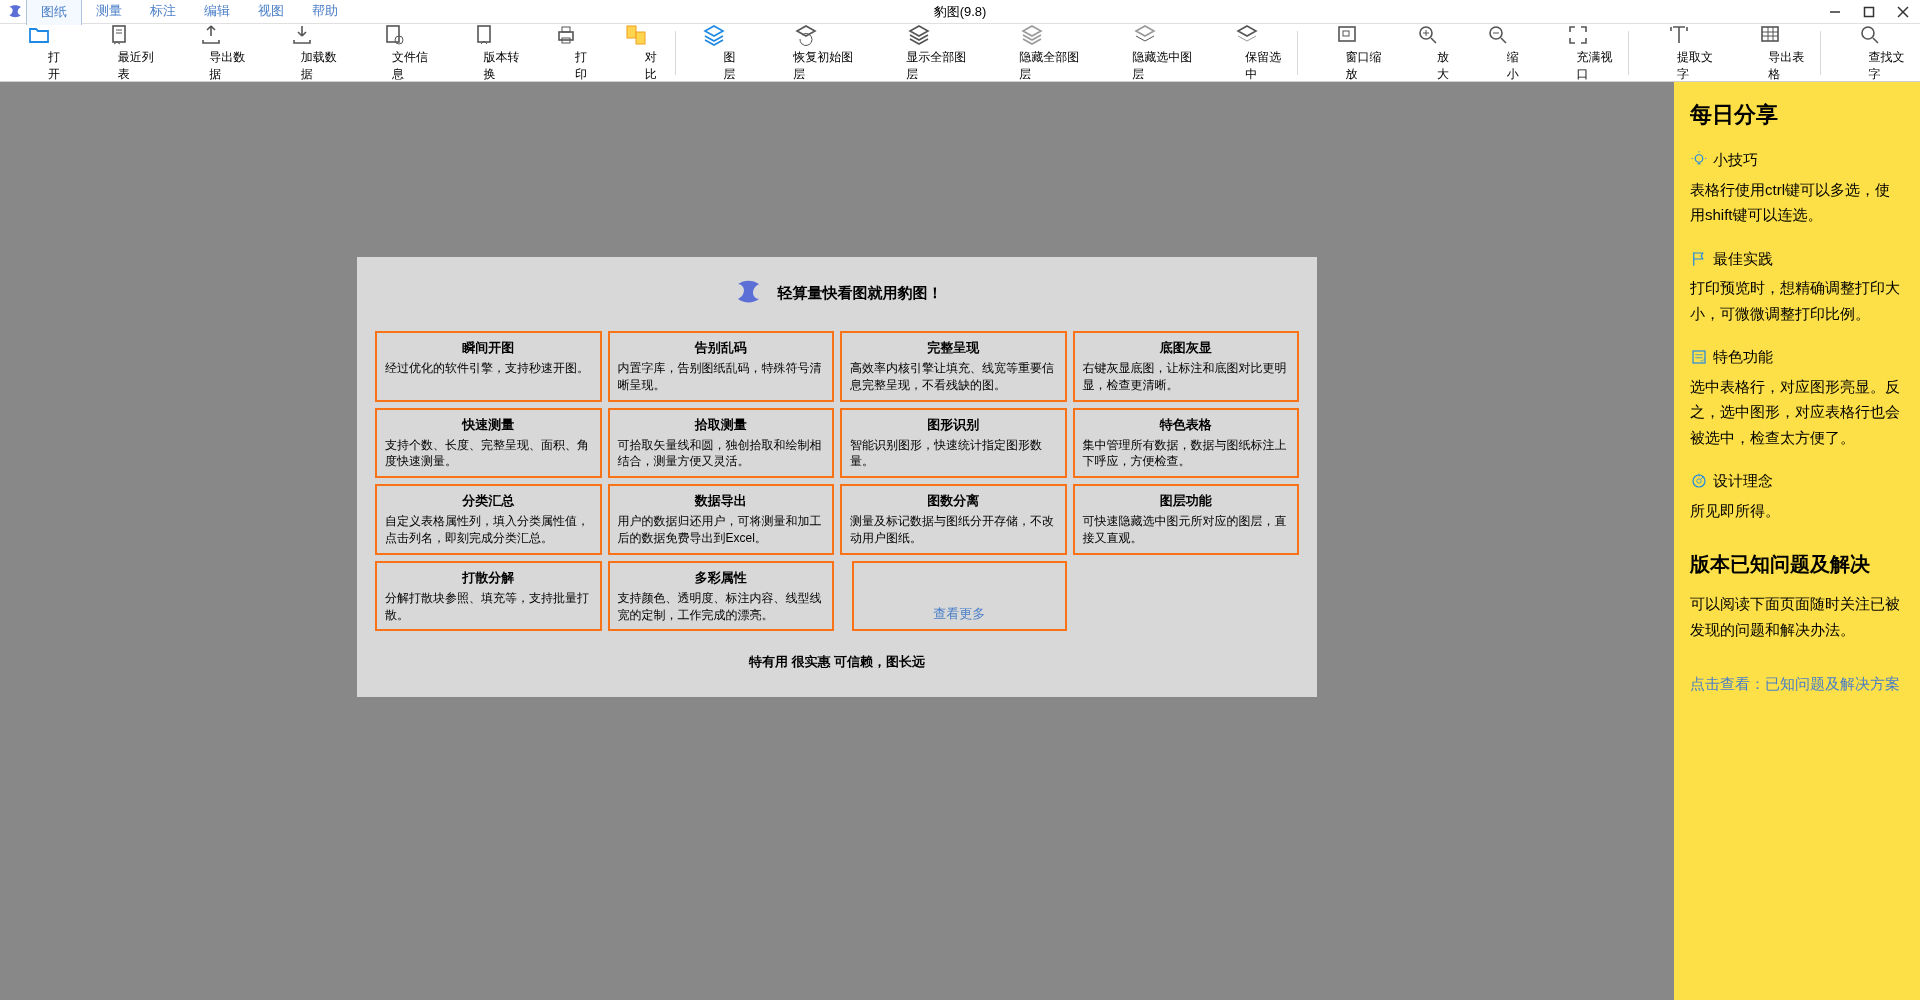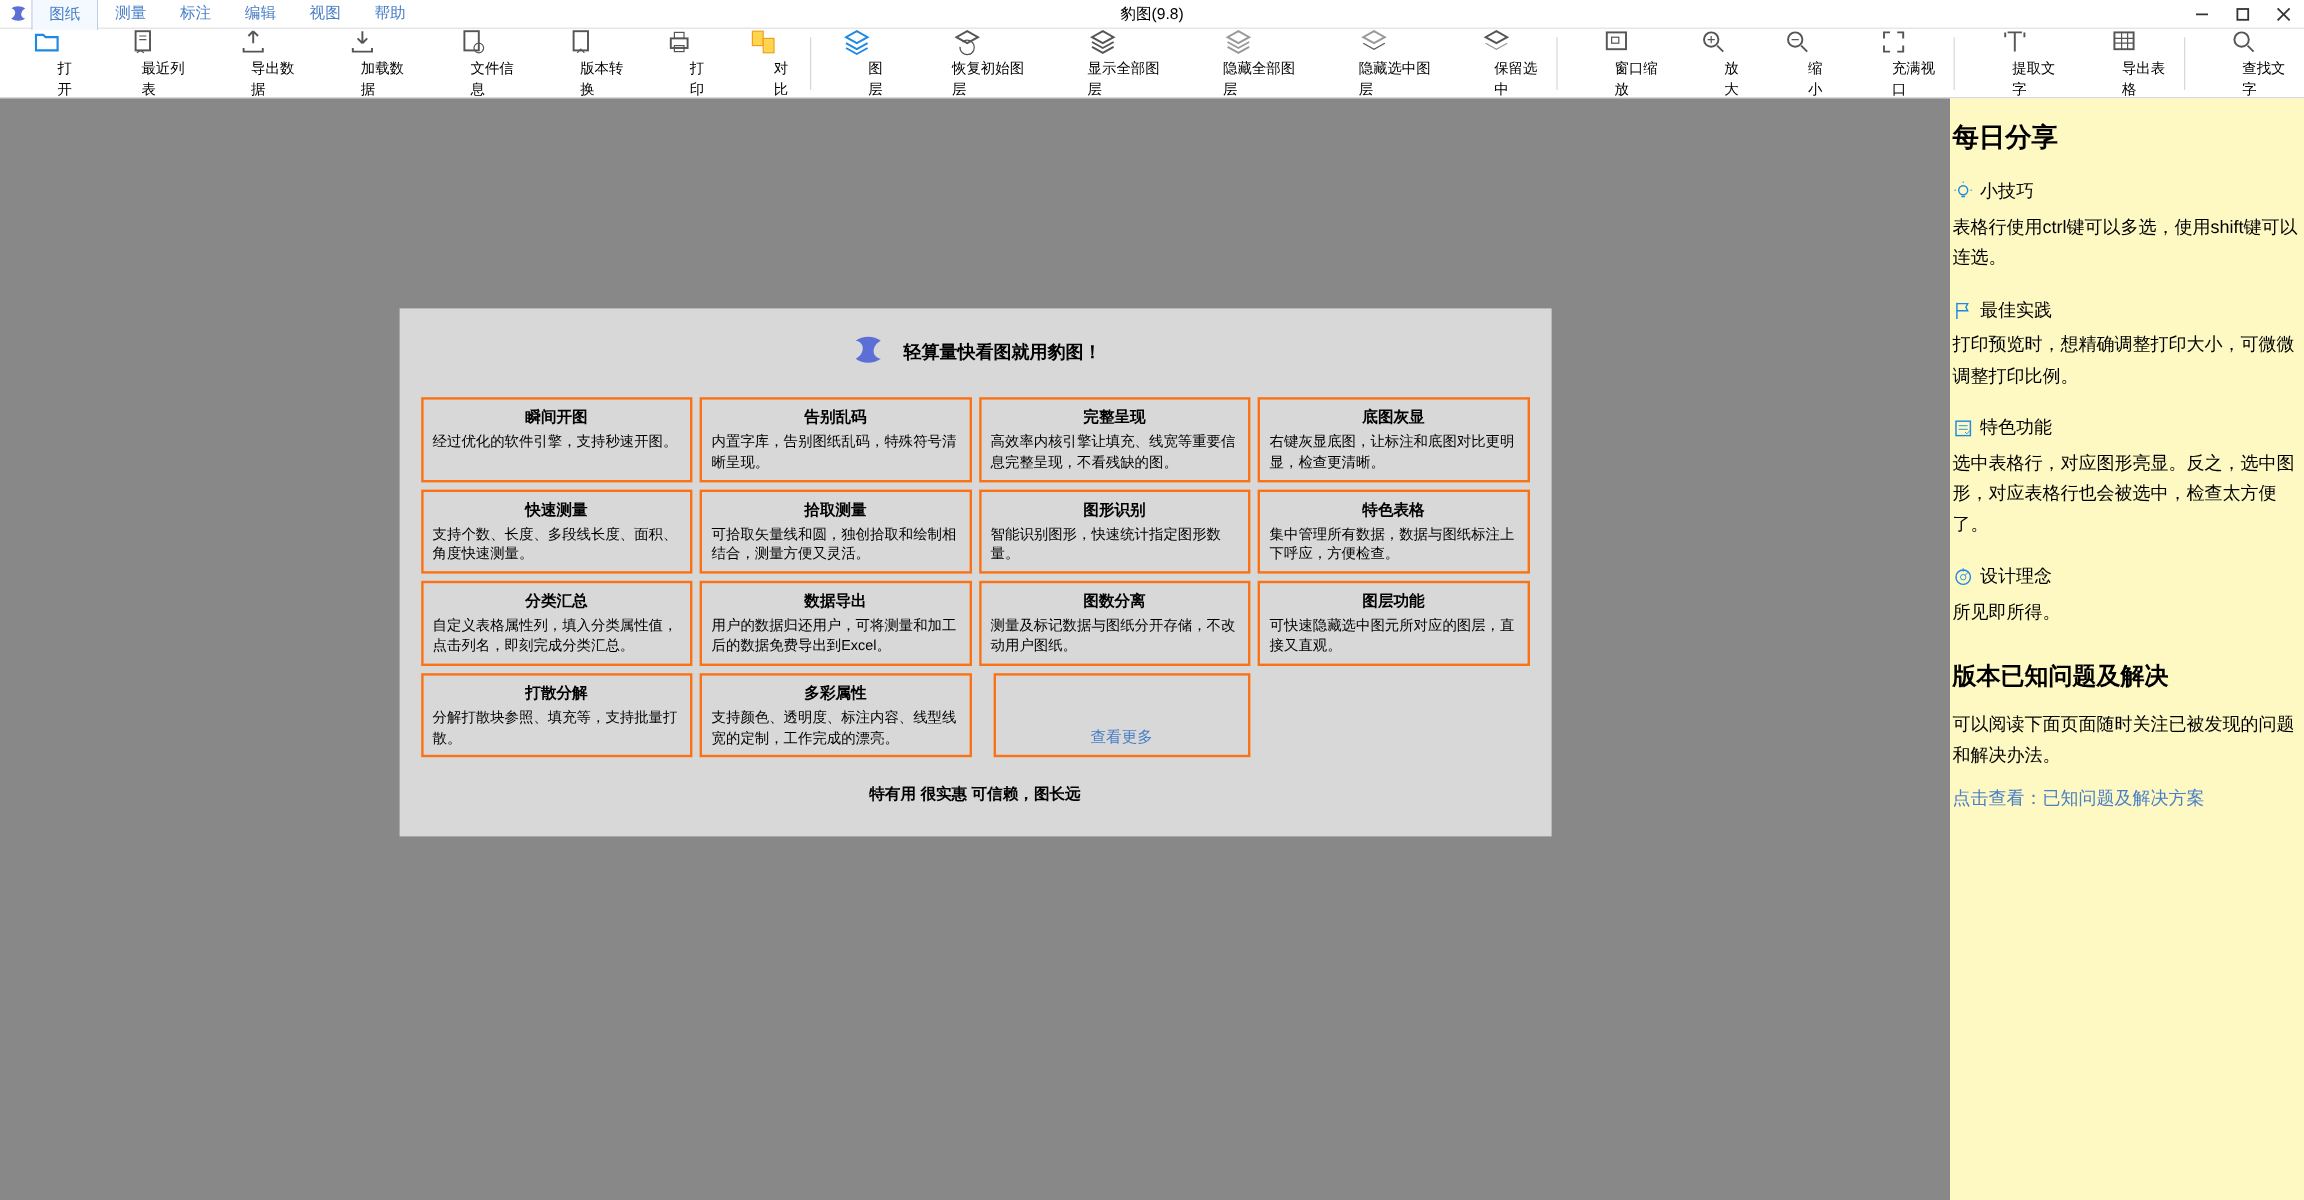--- a/index.html
+++ b/index.html
@@ -24,21 +24,21 @@
 .welcome-header { display: flex; align-items: center; justify-content: center; margin-bottom: 20px; }
 .welcome-header svg { width: 36px; height: 36px; margin-right: 10px; }
 .welcome-title { font-size: 15px; font-weight: bold; }
 .feature-grid { display: grid; grid-template-columns: repeat(4, 1fr); gap: 6px; }
 .feature-card { border: 2px solid #f97316; padding: 6px 8px; min-height: 52px; }
 .feature-title { font-weight: bold; text-align: center; font-size: 13px; margin-bottom: 3px; }
 .feature-desc { font-size: 12px; line-height: 1.4; }
 .feature-card.more { display: flex; align-items: flex-end; justify-content: center; margin-left: 12px; }
 .feature-card.more a { color: #4a7fc7; font-size: 13px; }
 .welcome-footer { text-align: center; font-size: 13px; font-weight: bold; margin-top: 22px; margin-bottom: 8px; }
-.sidebar { width: 295px; background: #fef9c3; padding: 14px 2px; overflow-y: auto; font-size: 14px; line-height: 1.7; }
+.sidebar { width: 246px; background: #fde047; padding: 14px 16px; overflow-y: auto; font-size: 14px; line-height: 1.7; }
 .side-h1 { font-size: 22px; font-weight: bold; margin-bottom: 14px; }
 .side-h2 { font-size: 20px; font-weight: bold; margin: 24px 0 10px; }
 .side-section { margin-bottom: 18px; }
 .side-section-title { display: flex; align-items: center; font-size: 15px; margin-bottom: 4px; }
 .side-section-title svg { width: 18px; height: 18px; margin-right: 5px; }
 .side-text { font-size: 15px; }
 .side-link { color: #4a7fc7; font-size: 15px; cursor: pointer; }
 </style>
 </head>
 <body>
@@ -257,21 +257,21 @@
           <div class="feature-card">
             <div class="feature-title">完整呈现</div>
             <div class="feature-desc">高效率内核引擎让填充、线宽等重要信息完整呈现，不看残缺的图。</div>
           </div>
           <div class="feature-card">
             <div class="feature-title">底图灰显</div>
             <div class="feature-desc">右键灰显底图，让标注和底图对比更明显，检查更清晰。</div>
           </div>
           <div class="feature-card">
             <div class="feature-title">快速测量</div>
-            <div class="feature-desc">支持个数、长度、多段线长度、面积、角度快速测量。</div>
+            <div class="feature-desc">支持个数、长度、完整呈现、面积、角度快速测量。</div>
           </div>
           <div class="feature-card">
             <div class="feature-title">拾取测量</div>
             <div class="feature-desc">可拾取矢量线和圆，独创拾取和绘制相结合，测量方便又灵活。</div>
           </div>
           <div class="feature-card">
             <div class="feature-title">图形识别</div>
             <div class="feature-desc">智能识别图形，快速统计指定图形数量。</div>
           </div>
           <div class="feature-card">
@@ -355,15 +355,15 @@
               <line x1="12" y1="2" x2="12" y2="6" stroke="#1e88e5"></line>
               <line x1="18" y1="6" x2="14" y2="10" stroke="#1e88e5"></line>
             </svg>
             <span>设计理念</span>
           </div>
           <div class="side-text">所见即所得。</div>
         </div>
       </div>
     <div class="side-h2">版本已知问题及解决</div>
     <div class="side-text">可以阅读下面页面随时关注已被发现的问题和解决办法。</div>
-    <div class="side-link" style="margin-top:11px;">点击查看：已知问题及解决方案</div>
+    <div class="side-link" style="margin-top:29px;">点击查看：已知问题及解决方案</div>
   </div>
 </div>
 
 </body></html>

